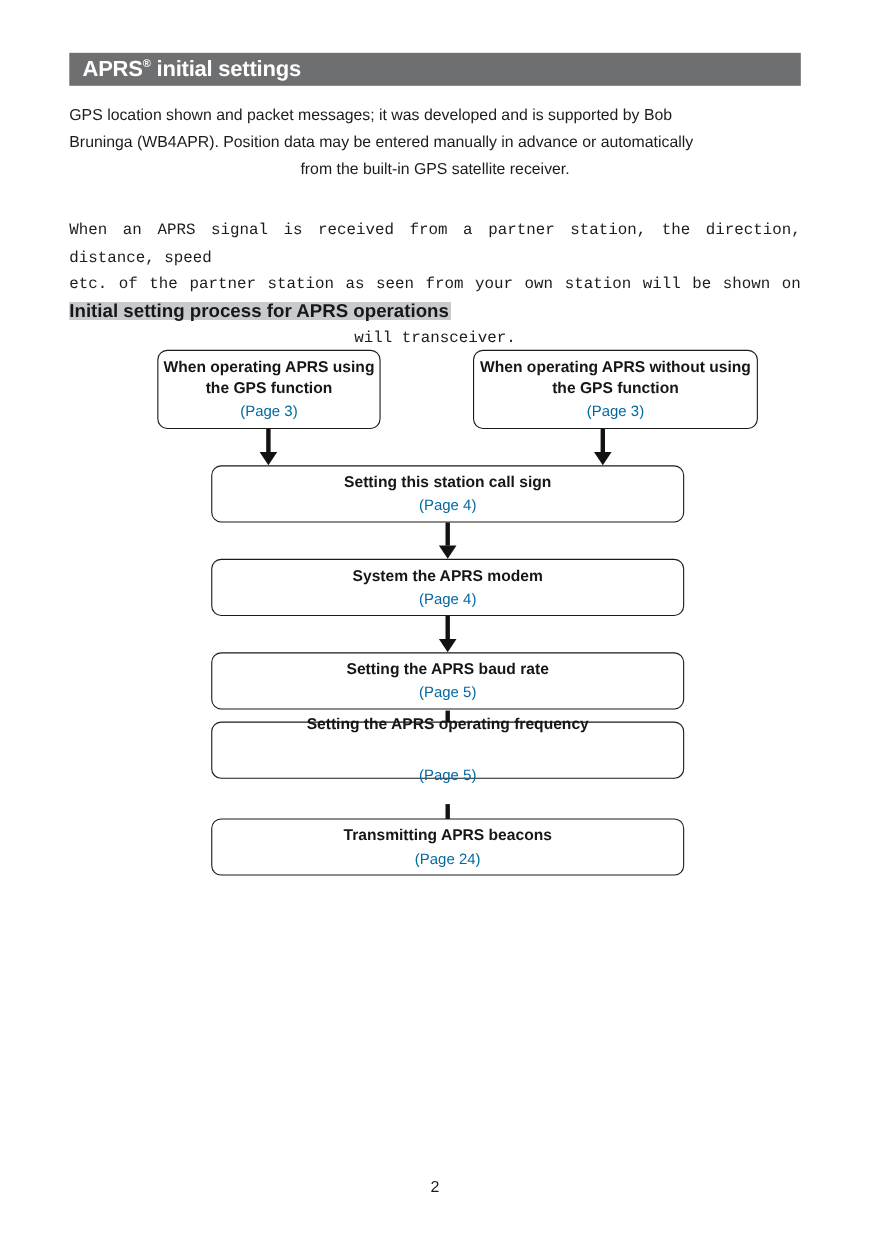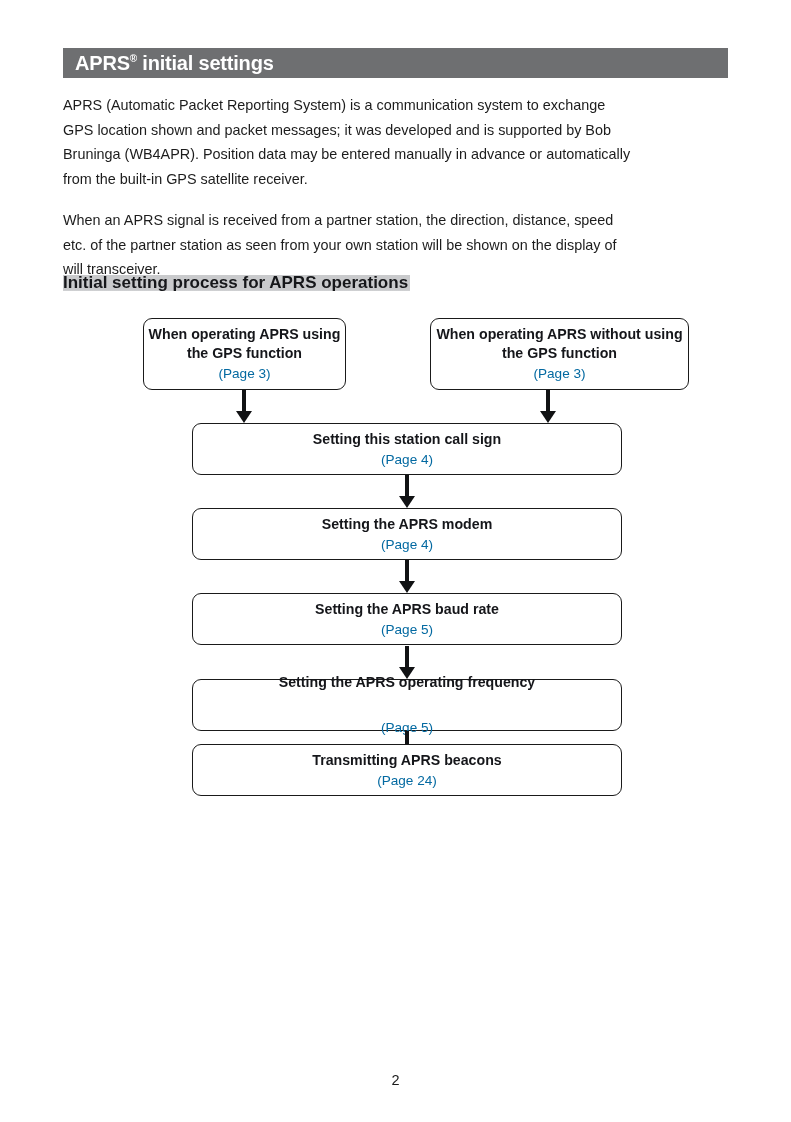--- a/index.html
+++ b/index.html
@@ -53,22 +53,22 @@
     position: absolute;
     left: 63px;
     width: 665px;
     font-size: 14.4px;
     line-height: 24.5px;
     text-align: justify;
     text-justify: inter-word;
     color: #1c1c1c;
   }
   .para.p1 { top: 93px; }
-  .para.p2 { top: 208px; }
-  .para .lastline { text-align: left; }
+  .para.p2 { top: 198px; font-family: Liberation Mono, monospace; }
+  .para .lastline { text-align: center; }
 
   
   .section-head {
     position: absolute;
     left: 63px;
     top: 272px;
     font-size: 17px;
     font-weight: bold;
     color: #16171a;
     line-height: 22px;
@@ -122,21 +122,21 @@
 
   
   .fbox.top-left  { left: 143px; top: 318px; width: 203px; height: 72px; }
   .fbox.top-right { left: 418px; top: 318px; width: 259px; height: 72px; margin-left: 12px; }
 
   
   .fbox.step { left: 192px; width: 430px; height: 52px; }
   .fbox.s1 { top: 423px; }
   .fbox.s2 { top: 508px; }
   .fbox.s3 { top: 593px; }
-  .fbox.s4 { top: 679px; gap: 25px; }
+  .fbox.s4 { top: 656px; gap: 25px; }
   .fbox.s5 { top: 744px; }
 
   
   .arrow {
     position: absolute;
     width: 16px;
     pointer-events: none;
   }
   .arrow .stem {
     position: absolute;
@@ -169,21 +169,20 @@
 </head>
 <body>
 
 <div class="page">
 
   <div class="title-bar">
     <div class="title-text"><span>APRS</span><sup>®</sup><span> initial settings</span></div>
   </div>
 
   <div class="para p1">
-    <div>APRS (Automatic Packet Reporting System) is a communication system to exchange</div>
     <div>GPS location shown and packet messages; it was developed and is supported by Bob</div>
     <div>Bruninga (WB4APR). Position data may be entered manually in advance or automatically</div>
     <div class="lastline">from the built-in GPS satellite receiver.</div>
   </div>
 
   <div class="para p2">
     <div>When an APRS signal is received from a partner station, the direction, distance, speed</div>
     <div>etc. of the partner station as seen from your own station will be shown on the display of</div>
     <div class="lastline">will transceiver.</div>
   </div>
@@ -217,21 +216,21 @@
       <div class="ftitle">Setting this station call sign</div>
       <div class="fpage">(Page 4)</div>
     </div>
 
     <div class="arrow" style="left:399px; top:475px; height:33px;">
       <div class="stem" style="height:21px;"></div>
       <div class="head" style="top:21px;"></div>
     </div>
 
     <div class="fbox step s2">
-      <div class="ftitle">Setting the APRS modem</div>
+      <div class="ftitle">System the APRS modem</div>
       <div class="fpage">(Page 4)</div>
     </div>
 
     <div class="arrow" style="left:399px; top:560px; height:33px;">
       <div class="stem" style="height:21px;"></div>
       <div class="head" style="top:21px;"></div>
     </div>
 
     <div class="fbox step s3">
       <div class="ftitle">Setting the APRS baud rate</div>

